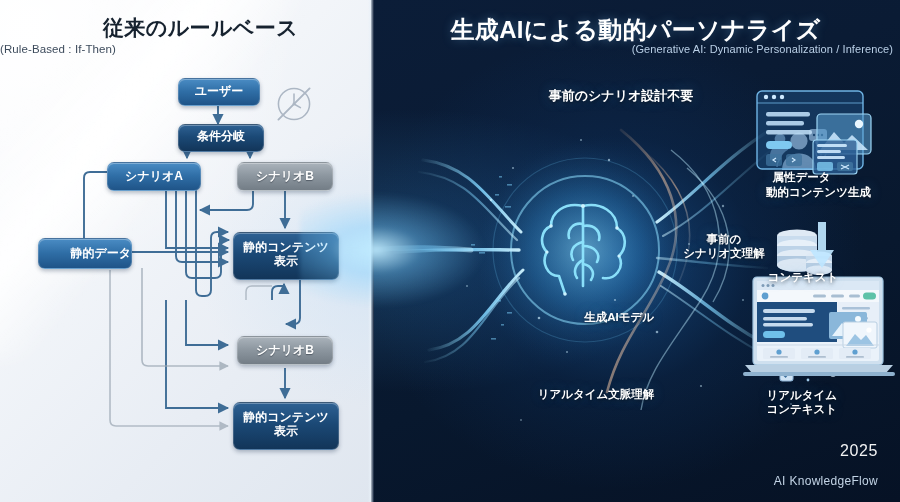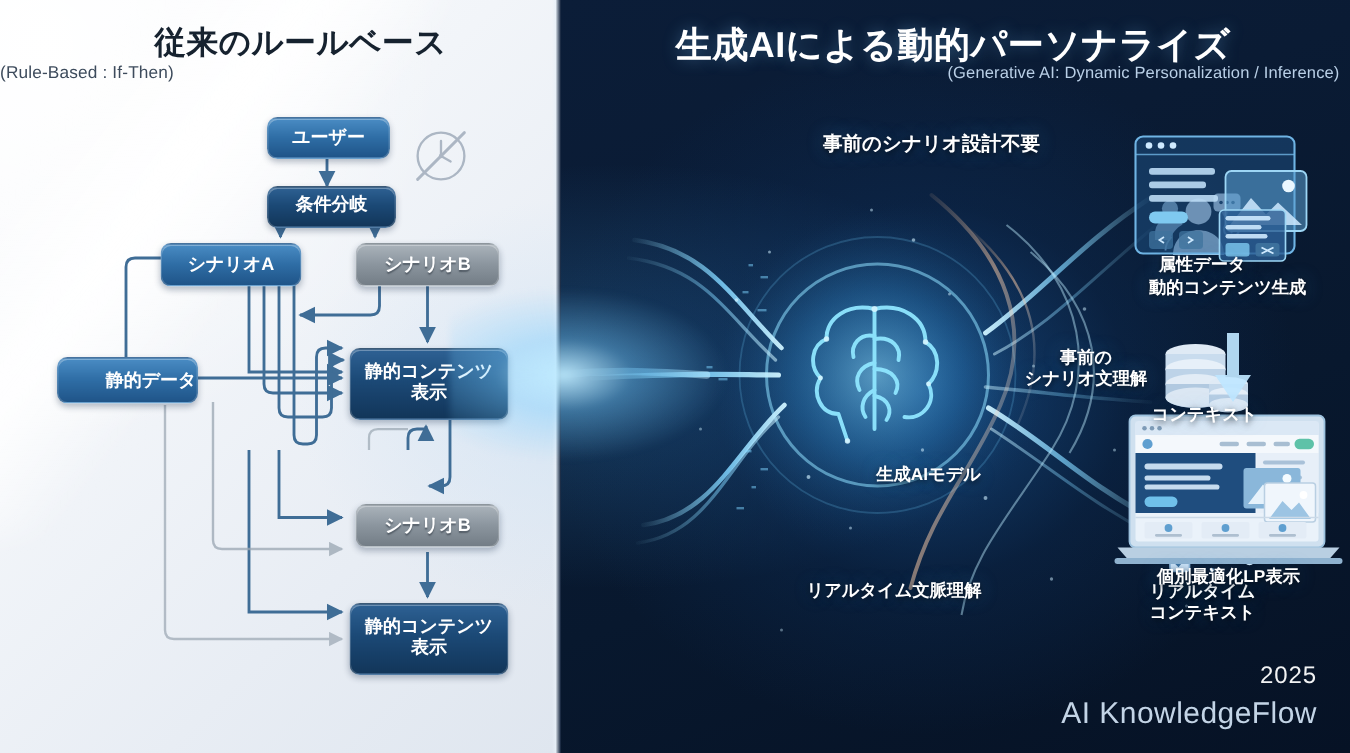--- a/index.html
+++ b/index.html
@@ -58,21 +58,21 @@
     font-size:11px;color:#b9cfe6;letter-spacing:.1px;}
 
   .rlabel{position:absolute;color:#ffffff;font-weight:bold;font-size:13px;
     text-align:center;line-height:1.25;
     text-shadow:0 1px 4px rgba(0,0,0,.75), 0 0 12px rgba(80,170,240,.35);}
   .rlabel.sm{font-size:11.5px;}
 
   .brand-year{position:absolute;right:22px;bottom:42px;color:#ffffff;
     font-size:16px;letter-spacing:.6px;opacity:.95;}
   .brand-name{position:absolute;right:22px;bottom:14px;color:#c3d4e6;
-    font-size:20px;letter-spacing:.3px;}
+    font-size:12px;letter-spacing:.3px;}
 
   
   #seam{position:absolute;left:368px;top:0;width:6px;height:502px;
     background:linear-gradient(90deg, rgba(255,255,255,0) 0%, rgba(232,240,248,.85) 45%, rgba(10,26,52,.9) 100%);
     pointer-events:none;}
   #bridge-glow{position:absolute;left:300px;top:190px;width:190px;height:120px;
     background:radial-gradient(ellipse at 40% 50%, rgba(190,235,255,.95) 0%, rgba(120,205,255,.40) 28%, rgba(90,180,255,0) 68%);
     filter:blur(2px);pointer-events:none;}
 
   svg{display:block;overflow:visible;}
@@ -470,21 +470,20 @@
 
     <div class="rlabel sm" style="left:288px;top:232px;width:130px;">
       <span>事前の</span><br>
       <span>シナリオ文理解</span>
     </div>
 
     <div class="rlabel sm" style="left:130px;top:387px;width:190px;">リアルタイム文脈理解</div>
 
     <div class="rlabel sm" style="left:375px;top:185px;width:145px;">動的コンテンツ生成</div>
 
-    <div class="rlabel sm" style="left:372px;top:378px;width:152px;">個別最適化LP表示</div>
 
     <div class="brand-year">2025</div>
     <div class="brand-name">AI KnowledgeFlow</div>
   </div>
 
   <div id="seam"></div>
   <div id="bridge-glow"></div>
 </div>
 
 </body></html>

